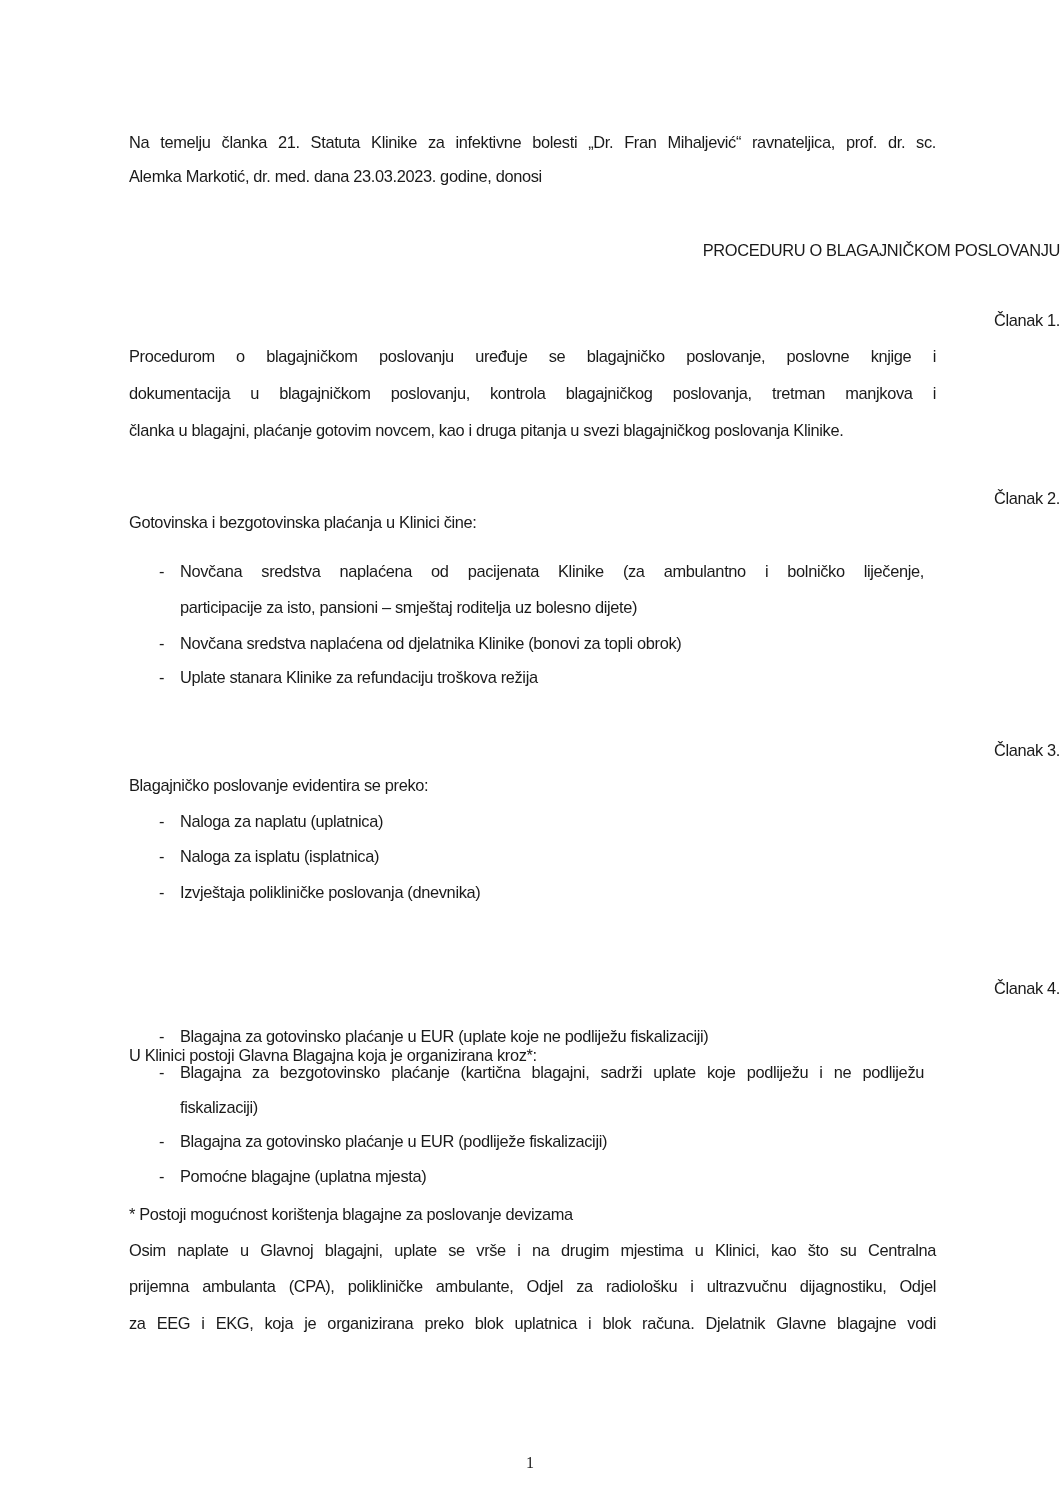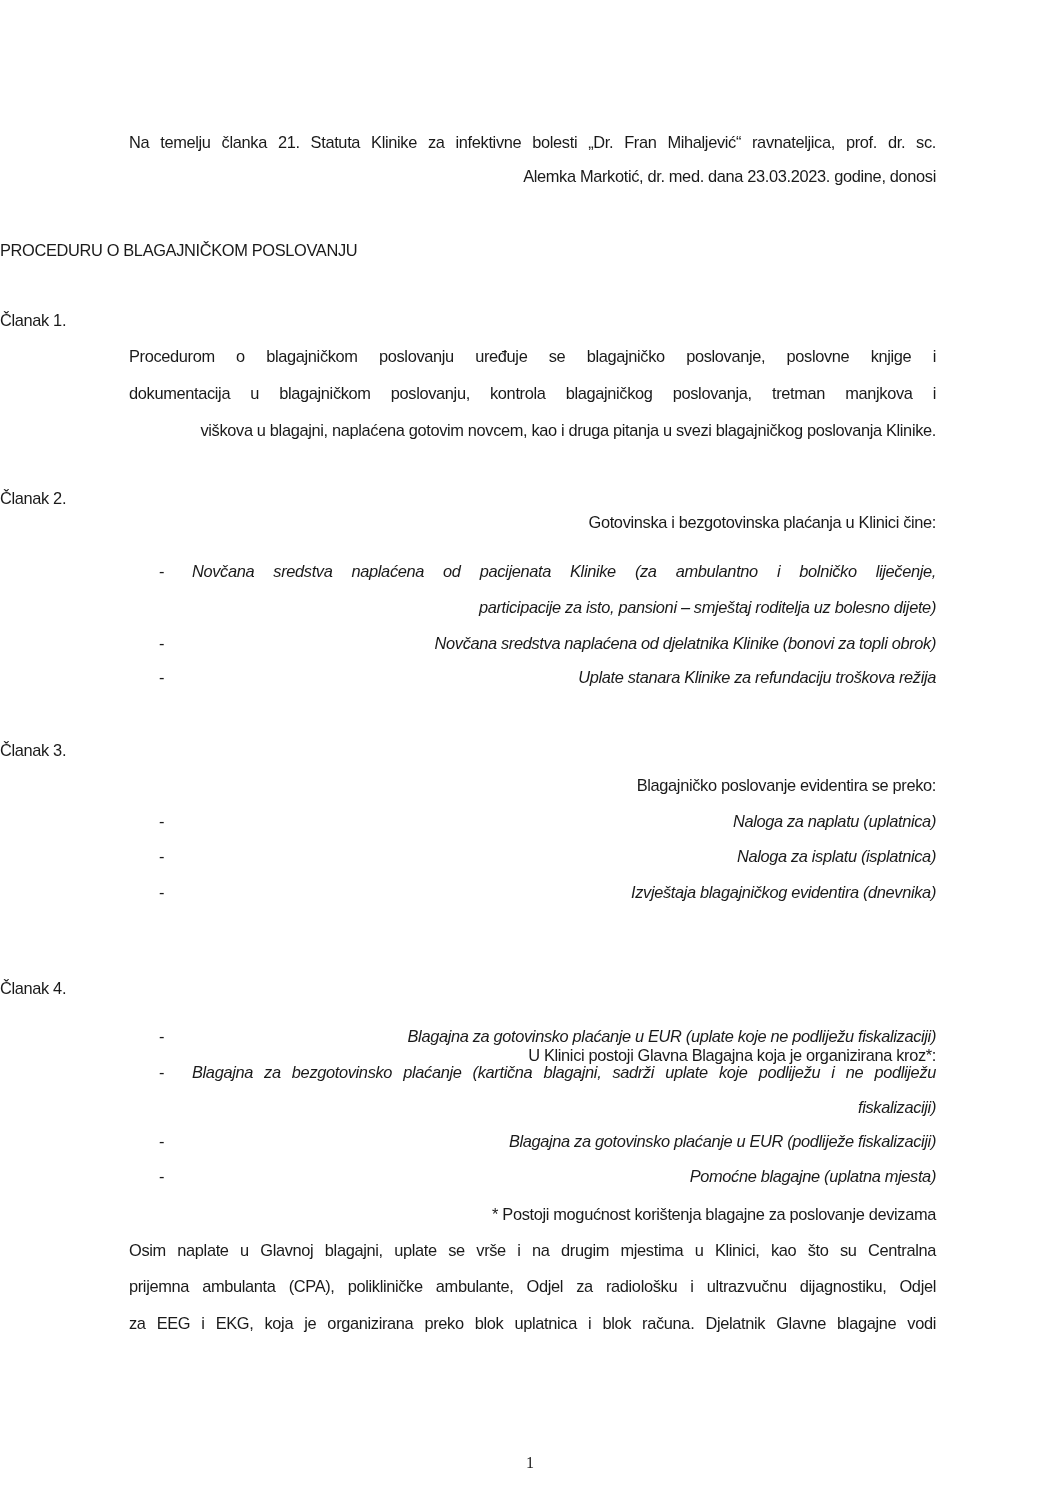--- a/index.html
+++ b/index.html
@@ -5,45 +5,44 @@
     html, body { margin: 0; padding: 0; background: #ffffff; }
     body {
       width: 1060px; height: 1497px; position: relative; overflow: hidden;
       font-family: "Liberation Sans", sans-serif; color: #1a1a1a;
     }
     .page { position: absolute; left: 0; top: 0; width: 984px; height: 1497px; padding-left: 14px; }
     .line {
       position: absolute; left: 129px; width: 807px;
       font-size: 16.4px; line-height: 20px; white-space: nowrap;
       letter-spacing: -0.35px;
-      text-align: right;
     }
     .just { text-align: justify; text-align-last: justify; white-space: normal; }
-    .center { left: 0; width: 1060px; text-align: left; }
+    .center { left: 0; width: 1060px; text-align: right; }
     .bullet-dash { position: absolute; left: 159px; font-size: 16.4px; line-height: 20px; }
-    .bullet-text { left: 192px; width: 744px; font-style: italic; }
+    .bullet-text { left: 180px; width: 744px; }
     .pagenum {
       position: absolute; top: 1453px; left: 0; width: 1060px; text-align: center;
       font-family: "Liberation Serif", serif; font-size: 16px; line-height: 20px; color: #222;
     }
   </style>
 </head>
 <body>
 
 <div class="page">
 
   <div class="line just" style="top:132px">Na temelju članka 21. Statuta Klinike za infektivne bolesti „Dr. Fran Mihaljević“ ravnateljica, prof. dr. sc.</div>
   <div class="line" style="top:166px">Alemka Markotić, dr. med. dana 23.03.2023. godine, donosi</div>
 
   <div class="line center" style="top:240px">PROCEDURU O BLAGAJNIČKOM POSLOVANJU</div>
 
   <div class="line center" style="top:310px">Članak 1.</div>
   <div class="line just" style="top:346px">Procedurom o blagajničkom poslovanju uređuje se blagajničko poslovanje, poslovne knjige i</div>
   <div class="line just" style="top:383px">dokumentacija u blagajničkom poslovanju, kontrola blagajničkog poslovanja, tretman manjkova i</div>
-  <div class="line" style="top:420px">viškova u blagajni, naplaćena gotovim novcem, kao i druga pitanja u svezi blagajničkog poslovanja Klinike.</div>
+  <div class="line" style="top:420px">članka u blagajni, plaćanje gotovim novcem, kao i druga pitanja u svezi blagajničkog poslovanja Klinike.</div>
 
   <div class="line center" style="top:488px">Članak 2.</div>
   <div class="line" style="top:512px">Gotovinska i bezgotovinska plaćanja u Klinici čine:</div>
 
   <span class="bullet-dash" style="top:561px">-</span>
   <div class="line bullet-text just" style="top:561px">Novčana sredstva naplaćena od pacijenata Klinike (za ambulantno i bolničko liječenje,</div>
   <div class="line bullet-text" style="top:597px">participacije za isto, pansioni – smještaj roditelja uz bolesno dijete)</div>
 
   <span class="bullet-dash" style="top:633px">-</span>
   <div class="line bullet-text" style="top:633px">Novčana sredstva naplaćena od djelatnika Klinike (bonovi za topli obrok)</div>
@@ -54,21 +53,21 @@
   <div class="line center" style="top:740px">Članak 3.</div>
   <div class="line" style="top:775px">Blagajničko poslovanje evidentira se preko:</div>
 
   <span class="bullet-dash" style="top:811px">-</span>
   <div class="line bullet-text" style="top:811px">Naloga za naplatu (uplatnica)</div>
 
   <span class="bullet-dash" style="top:846px">-</span>
   <div class="line bullet-text" style="top:846px">Naloga za isplatu (isplatnica)</div>
 
   <span class="bullet-dash" style="top:882px">-</span>
-  <div class="line bullet-text" style="top:882px">Izvještaja blagajničkog evidentira (dnevnika)</div>
+  <div class="line bullet-text" style="top:882px">Izvještaja polikliničke poslovanja (dnevnika)</div>
 
   <div class="line center" style="top:978px">Članak 4.</div>
   <div class="line" style="top:1045px">U Klinici postoji Glavna Blagajna koja je organizirana kroz*:</div>
 
   <span class="bullet-dash" style="top:1026px">-</span>
   <div class="line bullet-text" style="top:1026px">Blagajna za gotovinsko plaćanje u EUR (uplate koje ne podliježu fiskalizaciji)</div>
 
   <span class="bullet-dash" style="top:1062px">-</span>
   <div class="line bullet-text just" style="top:1062px">Blagajna za bezgotovinsko plaćanje (kartična blagajni, sadrži uplate koje podliježu i ne podliježu</div>
   <div class="line bullet-text" style="top:1097px">fiskalizaciji)</div>

